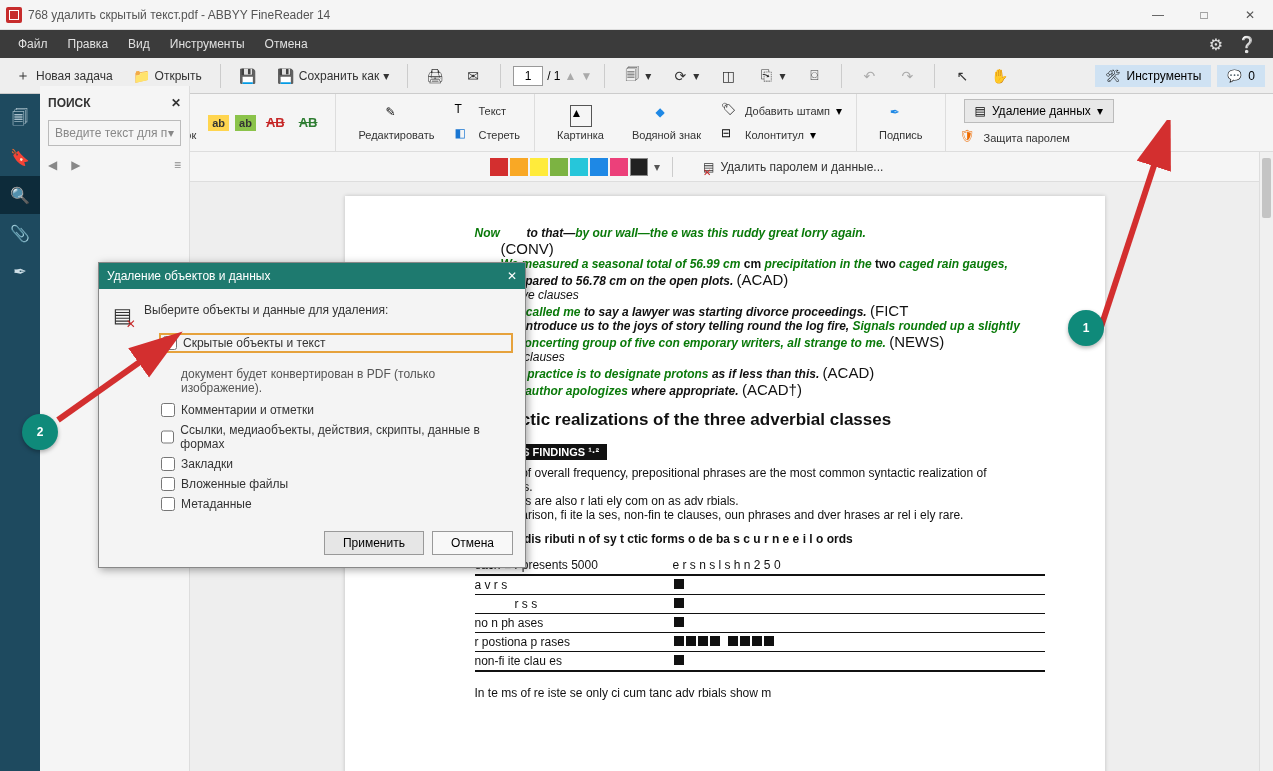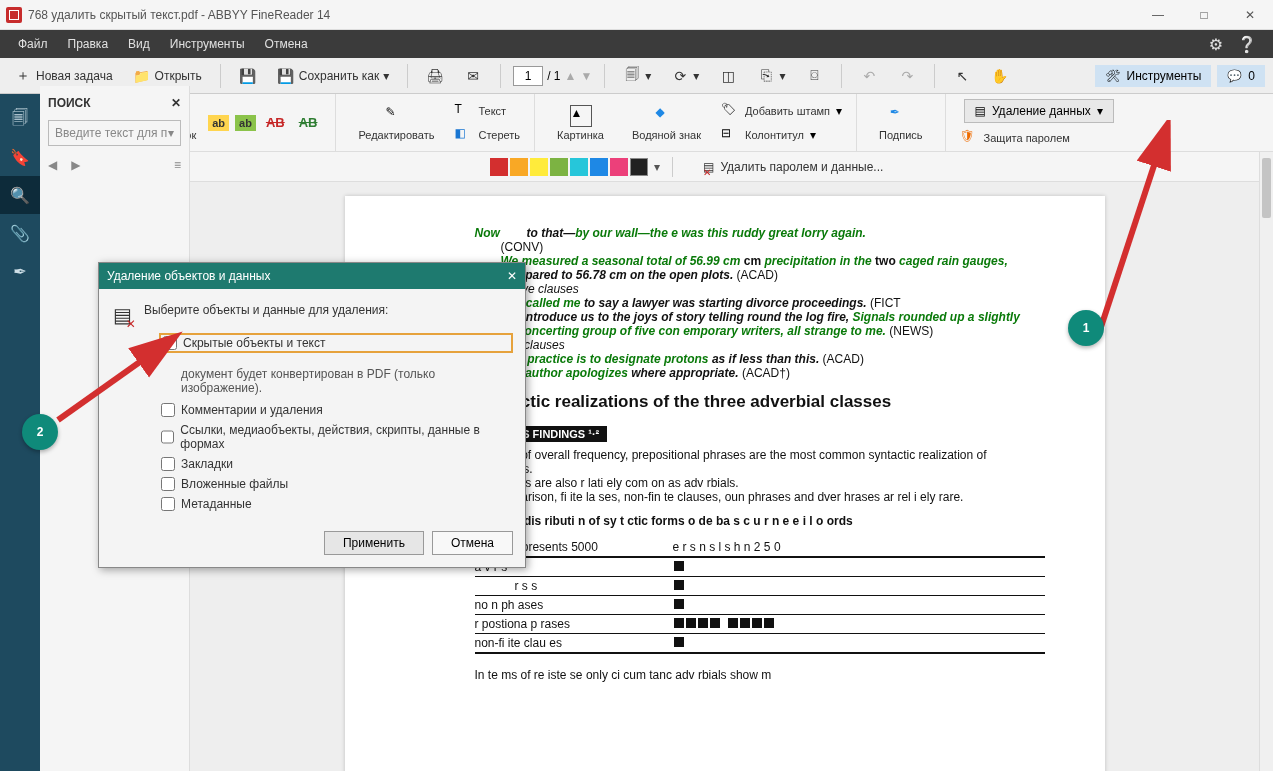--- a/index.html
+++ b/index.html
@@ -59,21 +59,21 @@
 .sidepanel .hd { display:flex; align-items:center; justify-content:space-between; font-weight:600; color:#333; margin-bottom:10px;}
 .sidepanel .sbox { border:1px solid #bbb; height:26px; display:flex;align-items:center;padding:0 6px;color:#888; justify-content:space-between;}
 .sidepanel .nav { display:flex; gap:14px; margin-top:12px; color:#888; justify-content:space-between;}
 
 
 .docarea { position:absolute; left:190px; top:182px; right:14px; bottom:0; background:#eee; overflow:hidden;}
 .page { position:absolute; left:50%; transform:translateX(-50%); top:14px; width:760px; min-height:700px; background:#fff; box-shadow:0 0 4px rgba(0,0,0,.2); padding:30px 60px 30px 130px; font-family:Georgia,'Times New Roman',serif; font-size:13px; color:#111;}
 .page b{font-weight:bold;}
 .page i{font-style:italic;}
 .page .grn{color:#0a7a0a;}
-.page .sm{font-variant:small-caps;font-size:12px;}
+.page .sm{font-variant:small-caps;font-size:15px;}
 .page h3{font-size:17px;margin:12px 0 8px;font-weight:bold;}
 .cf-badge{background:#111;color:#fff;padding:2px 8px;font-size:11px;font-weight:bold;display:inline-block;margin:6px 0;}
 .page ul{list-style:none;}
 .page ul li::before{content:"➤ ";}
 .page .tbl{margin-top:10px;font-size:12px;}
 .page .tbl .tr{display:flex;gap:18px;border-bottom:2px solid #111;padding:2px 0;}
 .page .tbl .tr.nob{border-bottom:1px solid #111;}
 .page .tbl .c1{width:180px;}
 .page .hang { padding-left:26px; }
 .page .hang2 { margin-left:-90px; }
@@ -372,21 +372,21 @@
     <div class="opts">
       <label class="hl">
           <input type="checkbox" style="">
           <span>Скрытые объекты и текст</span>
         </label>
     </div>
     <div class="note">документ будет конвертирован в PDF (только изображение).</div>
     <div class="opts">
       <label>
           <input type="checkbox" style="">
-          <span>Комментарии и удаления</span>
+          <span>Комментарии и отметки</span>
         </label>
       <label>
           <input type="checkbox" style="">
           <span>Ссылки, медиаобъекты, действия, скрипты, данные в формах</span>
         </label>
       <label>
           <input type="checkbox" style="">
           <span>Закладки</span>
         </label>
       <label>

